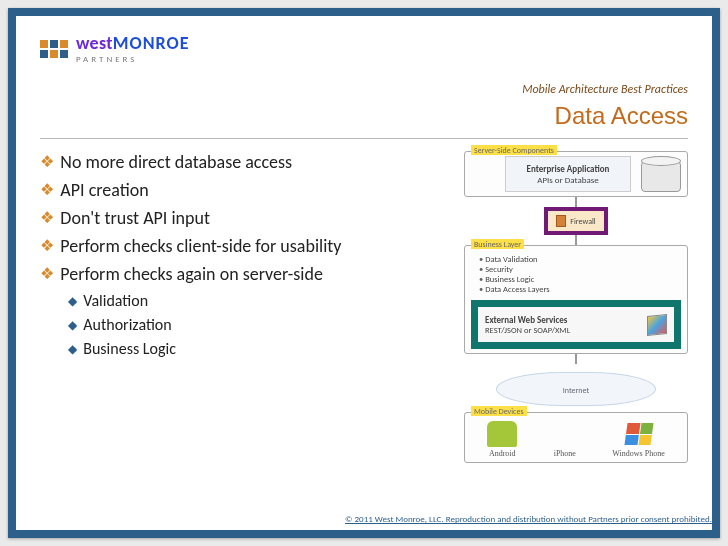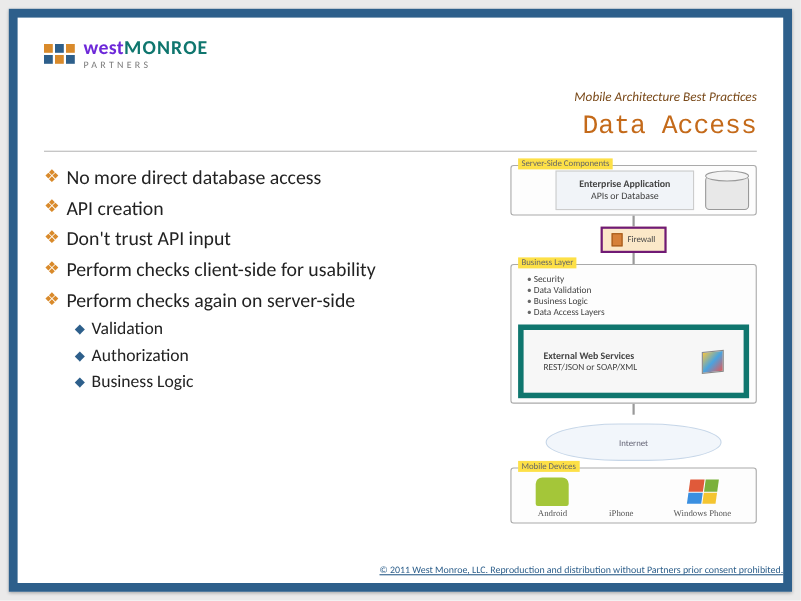--- a/index.html
+++ b/index.html
@@ -25,25 +25,25 @@
     align-items: flex-start;
   }
   .logo { display: flex; align-items: center; gap: 4px; }
   .logo-mark { display: flex; flex-direction: column; gap: 2px; margin-right: 4px; }
   .logo-mark-row { display: flex; gap: 2px; }
   .sq { width: 8px; height: 8px; }
   .sq.o { background: #d98a2b; }
   .sq.b { background: #2d5f8b; }
   .logo-text { line-height: 1; }
   .logo-west { font-size: 18px; font-weight: 700; color: #6d28d9; letter-spacing: .3px; }
-  .logo-monroe { font-size: 18px; font-weight: 700; color: #0f766e; letter-spacing: 1px; }
+  .logo-monroe { font-size: 18px; font-weight: 700; color: #1d4ed8; letter-spacing: 1px; }
   .logo-partners { display:block; font-size: 9px; color: #7a7a7a; letter-spacing: 3px; margin-top: 2px; }
   .titles { text-align: right; margin-top: 48px; }
   .supertitle { font-style: italic; color: #7a4a1a; font-size: 12px; margin-bottom: 6px; }
-  .title { color: #c46a1a; font-family: Liberation Mono, monospace; font-size: 24px; }
+  .title { color: #c46a1a; font-family: Liberation Sans, sans-serif; font-size: 24px; }
   .rule { height: 1px; background: #b9b9b9; margin: 8px 0 12px; }
   .content { display: flex; gap: 14px; }
   .bullets { flex: 1 1 auto; font-size: 18px; color: #222; }
   .b1 { display: flex; align-items: flex-start; gap: 6px; margin-bottom: 6px; }
   .b1 .mark { color: #d98a2b; font-size: 16px; line-height: 22px; }
   .sub { margin-left: 28px; }
   .b2 { display: flex; align-items: flex-start; gap: 6px; margin-bottom: 4px; font-size: 16px; }
   .b2 .mark { color: #2d5f8b; font-size: 12px; line-height: 20px; }
   .diagram {
     width: 224px; flex: 0 0 224px;
@@ -53,25 +53,25 @@
   .dbox { border: 1px solid #aaa; border-radius: 3px; background: #fdfdfd; padding: 4px 6px; position: relative; }
   .dbox-label { position: absolute; top: -7px; left: 6px; background: #fde047; padding: 0 3px; font-size: 8px; color: #666; }
   .server-inner { display: flex; gap: 10px; align-items: center; padding-left: 34px; }
   .ent { flex: 1; border: 1px solid #ccc; background: #f1f4f8; text-align: center; padding: 6px 4px; font-size: 9px; }
   .ent b { display:block; font-size: 9px; }
   .db { width: 40px; height: 36px; position: relative; }
   .db .cyl { position:absolute; left:0; right:0; top:5px; bottom:0; background:#e8e8e8; border:1px solid #999; border-radius: 4px; }
   .db .top { position:absolute; left:0; right:0; top:0; height:10px; background:#f3f3f3; border:1px solid #999; border-radius: 50%; }
   .conn { height: 10px; width: 2px; background: #999; margin: 0 auto; }
   .fw { display:flex; justify-content:center; }
-  .fw-box { border:2px solid #701a75; background:#fbe8c8; padding:4px 8px; font-size:8px; display:flex; align-items:center; gap:4px; }
+  .fw-box { border:4px solid #701a75; background:#fbe8c8; padding:4px 8px; font-size:8px; display:flex; align-items:center; gap:4px; }
   .fw-icon { width:10px; height:12px; background:#d6813a; border:1px solid #a25a1a; }
   .biz-list { margin: 4px 0 0 8px; list-style: none; }
   .biz-list li::before { content: "• "; color: #666; }
-  .ext { display:flex; gap:6px; align-items:center; border:5px solid #0f766e; background:#f7f7f7; padding:18px; margin-top:6px; }
+  .ext { display:flex; gap:6px; align-items:center; border:7px solid #0f766e; background:#f7f7f7; padding:7px; margin-top:6px; }
   .ext-txt { flex:1; font-size:8.5px; }
   .ext-txt b { font-size:9px; display:block; }
   .cube { width:20px; height:20px; background:linear-gradient(135deg,#f4c542,#4aa3df,#e05a5a); border:1px solid #888; transform: skewY(-6deg); }
   .cloud {
     margin: 8px auto 6px; width: 160px; height: 34px; position: relative;
     background: #f2f6fb; border: 1px solid #c6d6e8; border-radius: 50% / 60%;
     text-align: center; font-size: 8px; color: #667; line-height: 34px;
   }
   .devices { display:flex; justify-content:space-around; margin-top:4px;font-family:Liberation Serif, serif; }
   .dev { text-align:center; font-size:8px; color:#555; }
@@ -175,22 +175,22 @@
       <div class="fw">
         <div class="fw-box">
           <span class="fw-icon"></span>
           <span>Firewall</span>
         </div>
       </div>
       <div class="conn"></div>
       <div class="dbox">
         <span class="dbox-label">Business Layer</span>
         <ul class="biz-list">
+          <li>Data Validation</li>
           <li>Security</li>
-          <li>Data Validation</li>
           <li>Business Logic</li>
           <li>Data Access Layers</li>
         </ul>
         <div class="ext">
           <div class="ext-txt">
             <b>External Web Services</b>
             <span>REST/JSON or SOAP/XML</span>
           </div>
           <div class="cube"></div>
         </div>

